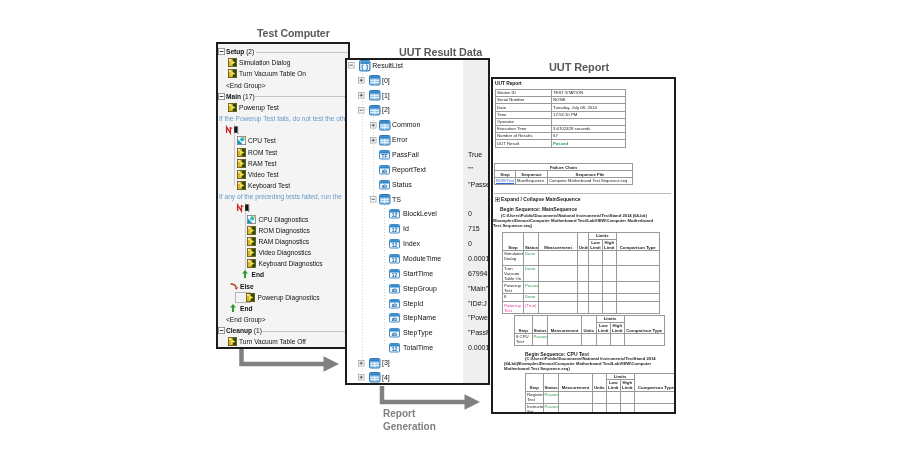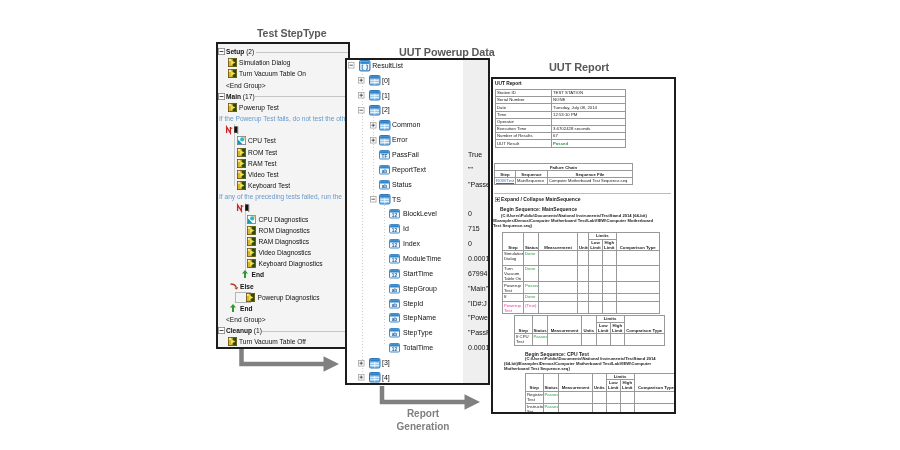--- a/index.html
+++ b/index.html
@@ -20,23 +20,23 @@
 .lnk{color:#3366cc;text-decoration:underline}
 </style></head><body>
 <div id="stage">
 
 <svg class="abs" width="900" height="450" style="left:0;top:0">
 <path d="M241.5 348 L241.5 364 L324 364" fill="none" stroke="#808080" stroke-width="4.5"></path>
 <polygon points="323.5,356.3 339,364 323.5,371.7" fill="#808080"></polygon>
 <path d="M382 386 L382 402 L465 402" fill="none" stroke="#808080" stroke-width="4.5"></path>
 <polygon points="464.5,394.3 480,402 464.5,409.7" fill="#808080"></polygon>
 </svg>
-<div class="abs" style="left:383px;top:408px;width:80px;text-align:center;font-weight:bold;color:#7f7f7f;font-size:10px;line-height:12.5px">Report<br>Generation</div>
-<div class="hdr" style="left:257px;top:27px;font-size:10.6px">Test StepType</div>
-<div class="hdr" style="left:399px;top:46px;font-size:10.8px">UUT Powerup Data</div>
+<div class="abs" style="left:383px;top:408px;width:80px;text-align:left;font-weight:bold;color:#7f7f7f;font-size:10px;line-height:12.5px">Report<br>Generation</div>
+<div class="hdr" style="left:257px;top:27px;font-size:10.6px">Test Computer</div>
+<div class="hdr" style="left:399px;top:46px;font-size:10.8px">UUT Result Data</div>
 <div class="hdr" style="left:549px;top:61px;font-size:11px">UUT Report</div>
 <div class="panel" style="left:216px;top:42px;width:134px;height:307px;background:#f4f4f4;overflow:hidden;z-index:1">
 <div class="abs" style="left:15.5px;top:80px;width:1px;height:62px;background:#c9c9c9"></div>
 <div class="abs" style="left:26.5px;top:159px;width:1px;height:73px;background:#c9c9c9"></div>
 <svg style="left:0px;top:4.0px" width="7" height="7" viewBox="0 0 7 7">
 <rect x="0.4" y="0.4" width="6.2" height="6.2" fill="#fff" stroke="#848484" stroke-width="0.8"></rect>
 <line x1="1.6" y1="3.5" x2="5.4" y2="3.5" stroke="#333" stroke-width="0.9"></line>
 </svg>
 <div class="row" style="left:8px;top:2.0px"><span class="b">Setup</span> (2)</div>
 <div class="abs" style="left:38px;top:7.5px;width:92px;height:1px;background:#c6c6c6"></div>

